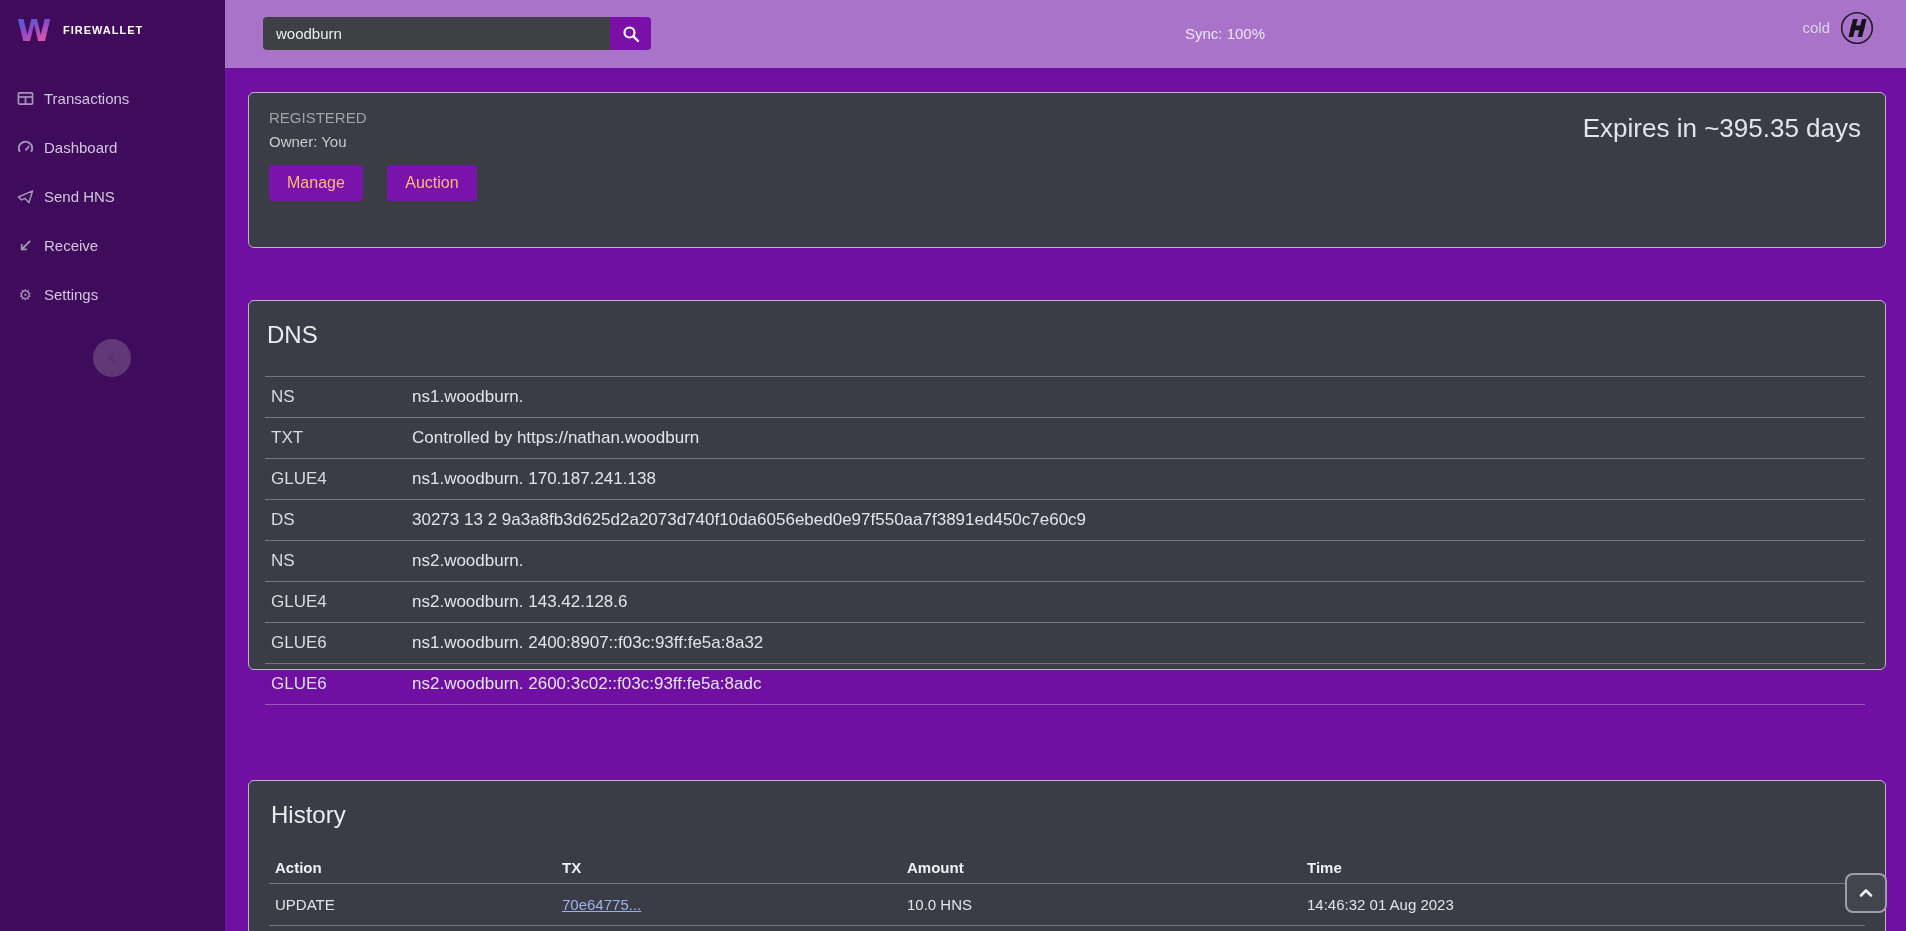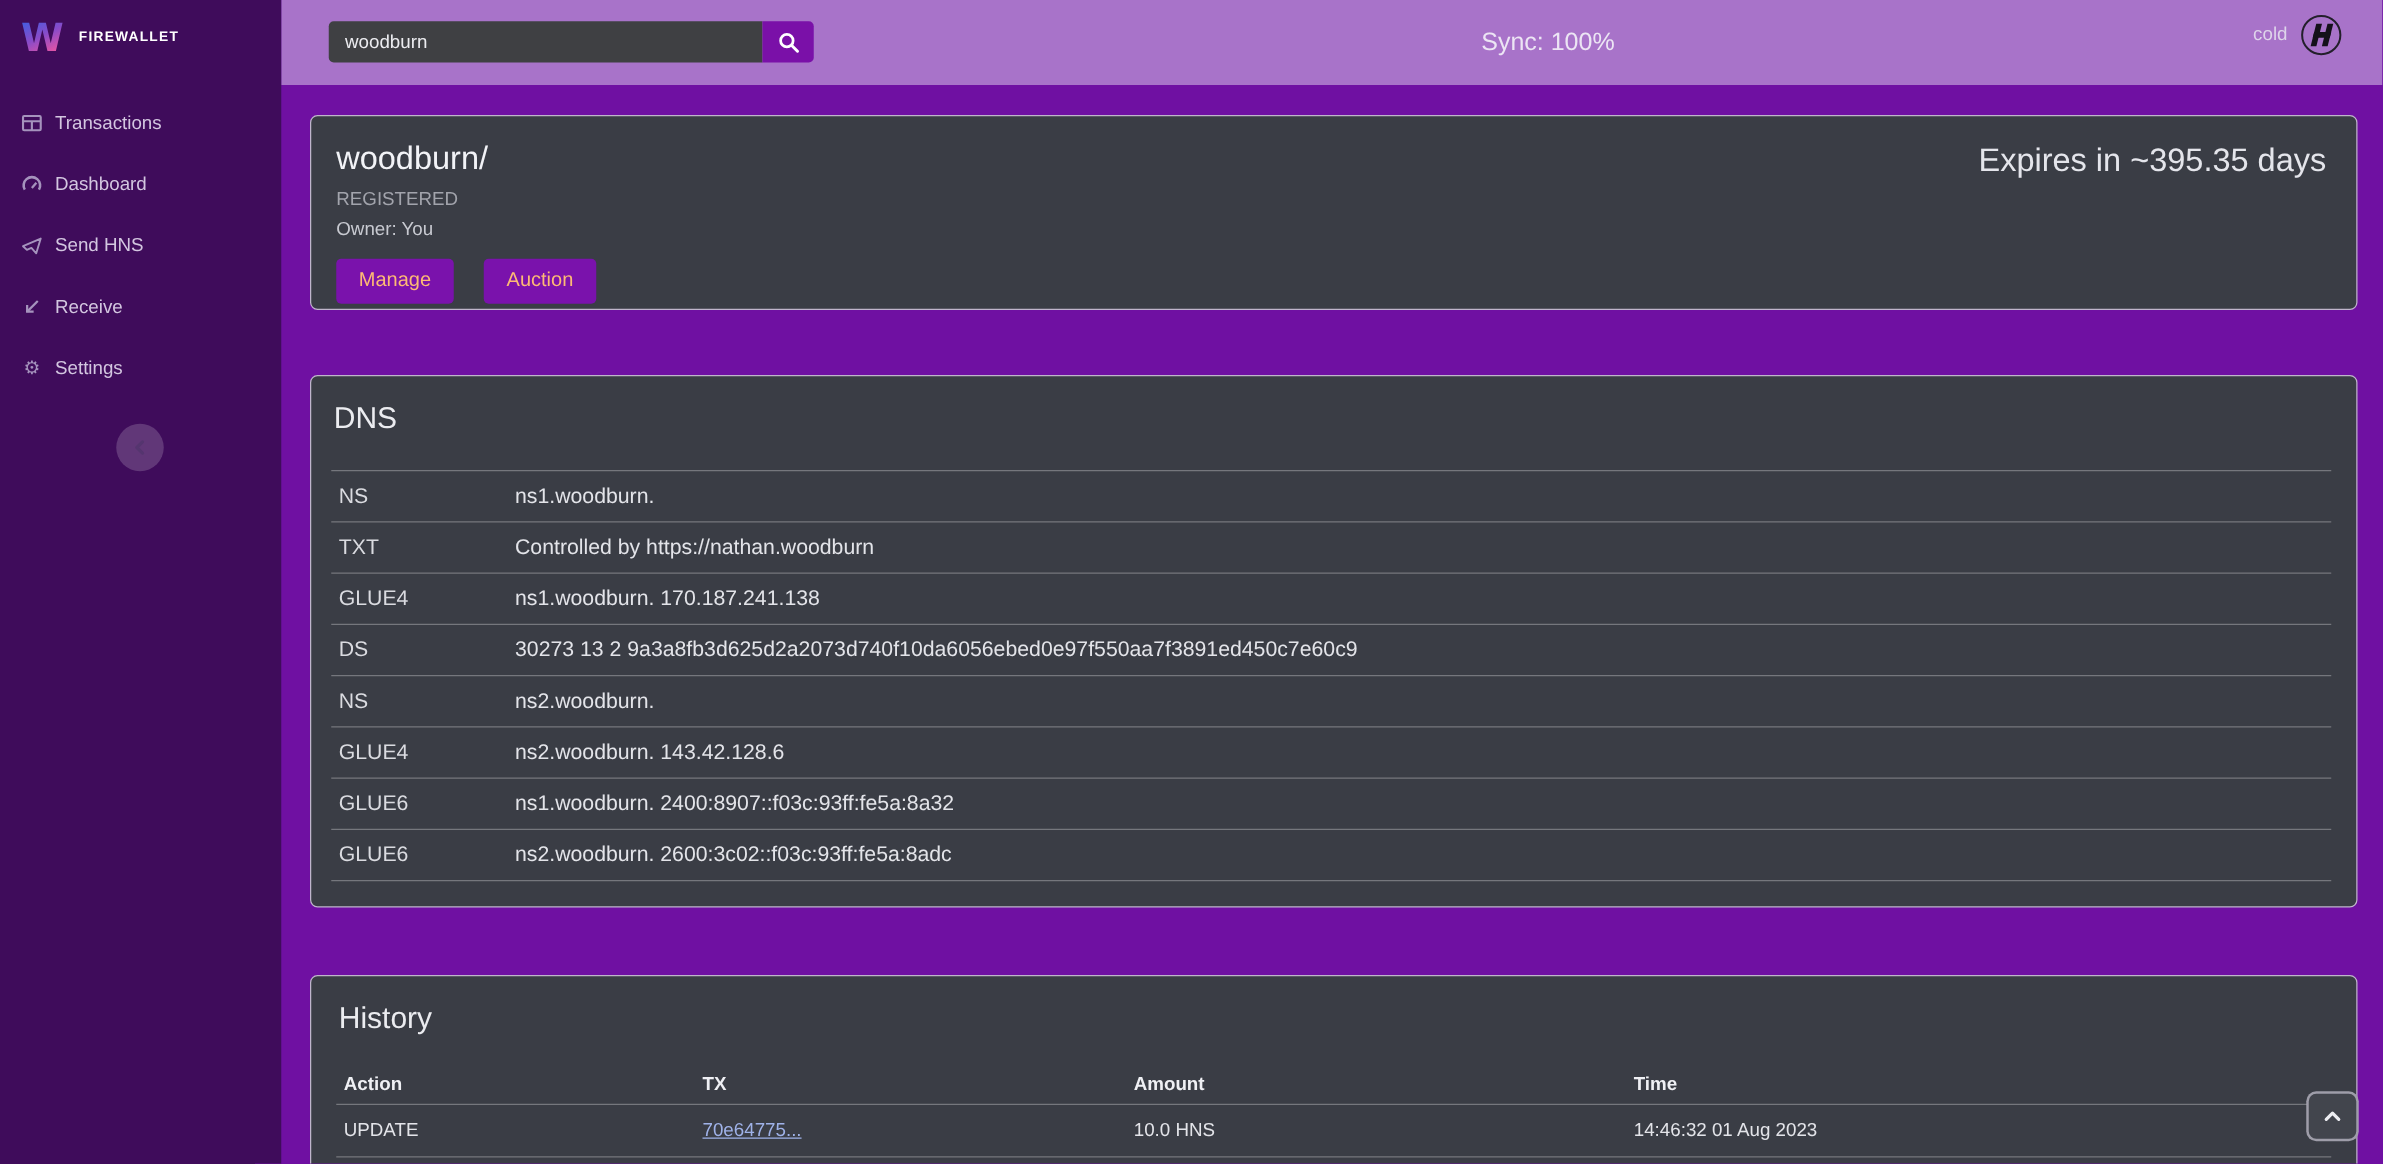--- a/index.html
+++ b/index.html
@@ -22,29 +22,29 @@
                   background:rgba(255,255,255,0.18); border:none; display:flex; align-items:center;
                   justify-content:center; cursor:pointer; }
   
   .topbar { position:absolute; left:225px; top:0; width:1681px; height:68px; background:#A873C9; z-index:5; }
   .search-group { position:absolute; left:38px; top:17px; height:33px; display:flex; }
   .search-input { width:347px; height:33px; background:#3F4043; border:none; border-radius:4px 0 0 4px;
                   color:#ECECF0; font-size:15px; padding:0 13px; outline:none;
                   font-family:"Liberation Sans","DejaVu Sans",sans-serif; }
   .search-btn { width:41px; height:33px; background:#7A10A8; border:none; border-radius:0 4px 4px 0;
                 display:flex; align-items:center; justify-content:center; cursor:pointer; }
-  .sync { position:absolute; left:960px; top:0; line-height:68px; color:#ECE5F4; font-size:20px; }
+  .sync { position:absolute; left:960px; top:0; line-height:68px; color:#ECE5F4; font-size:15px; }
   .wallet-group { position:absolute; right:32px; top:0; height:55px; display:flex; align-items:center; gap:10px; }
   .wallet-name { color:#DED4EA; font-size:15px; }
   
   .main { position:absolute; left:225px; top:68px; width:1681px; height:863px; background:#6F10A2; overflow:hidden; }
   .card { position:absolute; left:23px; width:1638px; background:#3A3D45; border:1px solid #BFB5CB;
           border-radius:6px; color:#E6E7EC; padding:16px 20px; }
   .domain-card { top:24px; height:156px; }
-  .dns-card { top:232px; height:426px;padding-left:16px; }
+  .dns-card { top:232px; height:370px;padding-left:16px; }
   .history-card { top:712px; height:430px; }
   .domain-title { font-size:26px; font-weight:500; color:#F2F3F7; margin:2px 0 9px; }
   .domain-status { font-size:15px; color:#A2A4AC; margin-bottom:7px; }
   .domain-owner { font-size:15px; color:#C8CAD1; margin-bottom:15px; }
   .btn { background:#7A12AC; color:#fdba74; border:none; border-radius:4px; font-size:16px;
          padding:9px 18px; margin-right:20px; cursor:pointer;
          font-family:"Liberation Sans","DejaVu Sans",sans-serif; }
   .expires { position:absolute; top:20px; right:24px; font-size:26px; color:#E4E5EB; }
   .card-title { font-size:24px; font-weight:500; color:#EBECF0; margin:4px 0 0 2px; }
   
@@ -152,21 +152,20 @@
         <rect x="19" y="8" width="4.6" height="18"></rect>
         <rect x="10" y="14.6" width="13.6" height="4.6"></rect>
       </g>
     </svg>
   </div>
 </div>
 
 <div class="main">
 
   <section class="card domain-card">
-    <div class="domain-title">woodburn/</div>
     <div class="domain-status">REGISTERED</div>
     <div class="domain-owner">Owner: You</div>
     <div>
       <button class="btn">Manage</button>
       <button class="btn">Auction</button>
     </div>
     <div class="expires">Expires in ~395.35 days</div>
   </section>
 
   <section class="card dns-card">

